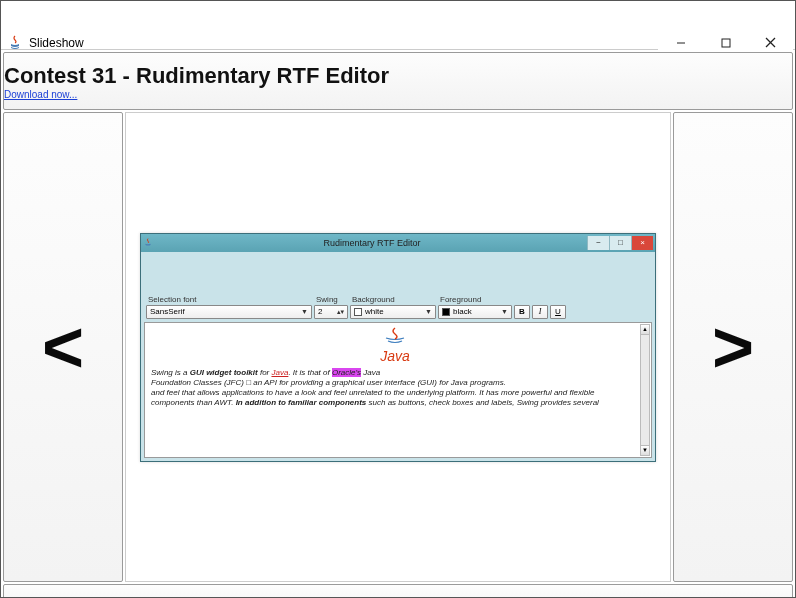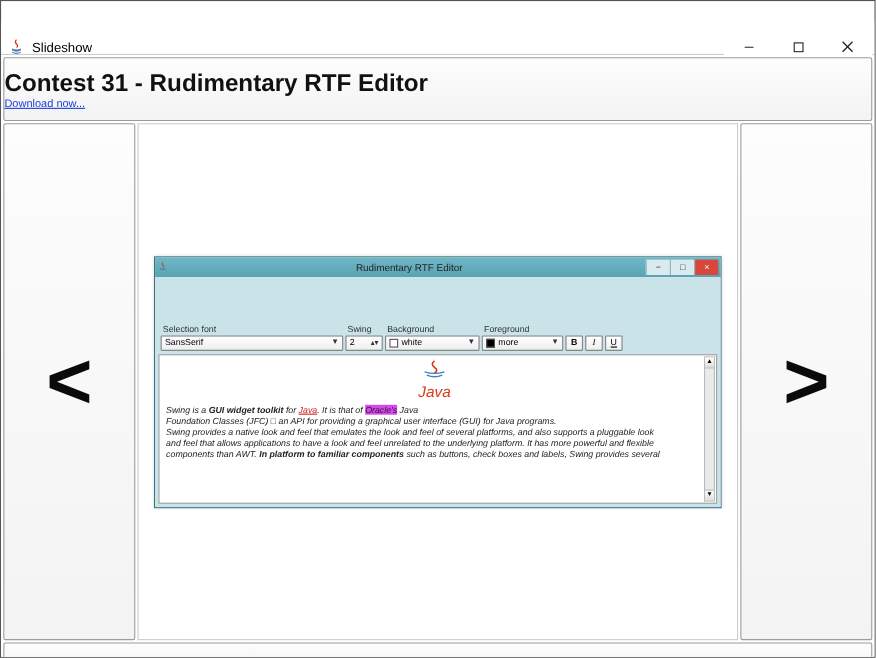--- a/index.html
+++ b/index.html
@@ -242,45 +242,44 @@
               <span>2</span>
               <span class="arrows">▴▾</span>
             </div>
             <div class="combo bg">
               <span class="color-swatch"></span>
               <span>white</span>
               <span class="arrow">▼</span>
             </div>
             <div class="combo fg">
               <span class="color-swatch black"></span>
-              <span>more</span>
+              <span>black</span>
               <span class="arrow">▼</span>
             </div>
             <div class="tbtn b">B</div>
             <div class="tbtn i">I</div>
             <div class="tbtn u">U</div>
           </div>
           <div class="rtf-doc-wrap">
             <div class="rtf-doc">
               <div class="java-logo-area">
                 <svg width="30" height="18" viewBox="0 0 30 18">
                   <path d="M8 14 Q15 17 22 14" stroke="#3f7fbf" stroke-width="1.2" fill="none"></path>
                   <path d="M6 11 Q15 14 24 11" stroke="#3f7fbf" stroke-width="1.2" fill="none"></path>
                   <path d="M15 1 Q11 4 15 7 Q19 10 15 12" stroke="#d83a12" stroke-width="1.5" fill="none"></path>
                 </svg>
                 <div class="java-word">Java</div>
               </div>
               <div>
                 <span>Swing is a </span><b>GUI widget toolkit</b><span> for </span><span style="color:#c22;text-decoration:underline;">Java</span><span>. It is that of </span><span style="background:#d946ef;">Oracle's</span><span> Java</span>
               </div>
               <div>Foundation Classes (JFC) □ an API for providing a graphical user interface (GUI) for Java programs.</div>
-              <div>Swing provides a native look and feel that emulates the look and feel of several platforms, and also supports a pluggable look</div>
               <div>and feel that allows applications to have a look and feel unrelated to the underlying platform. It has more powerful and flexible</div>
               <div>
-                <span>components than AWT. </span><b>In platform to familiar components</b><span> such as buttons, check boxes and labels, Swing provides several</span>
+                <span>components than AWT. </span><b>In addition to familiar components</b><span> such as buttons, check boxes and labels, Swing provides several</span>
               </div>
 
             </div>
             <div class="scroll-track">
               <div class="scroll-btn">▲</div>
               <div class="scroll-btn bottom">▼</div>
             </div>
           </div>
         </div>
       </div>

